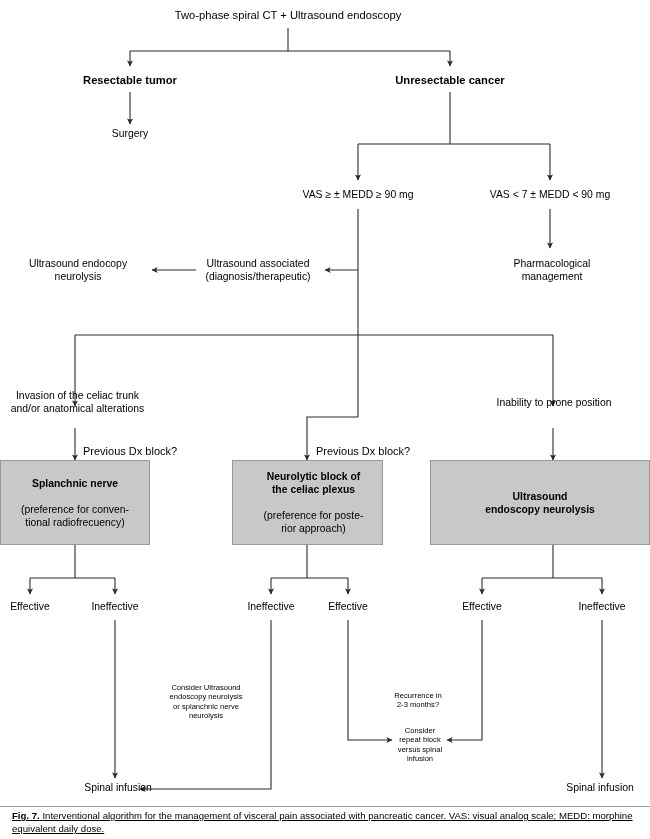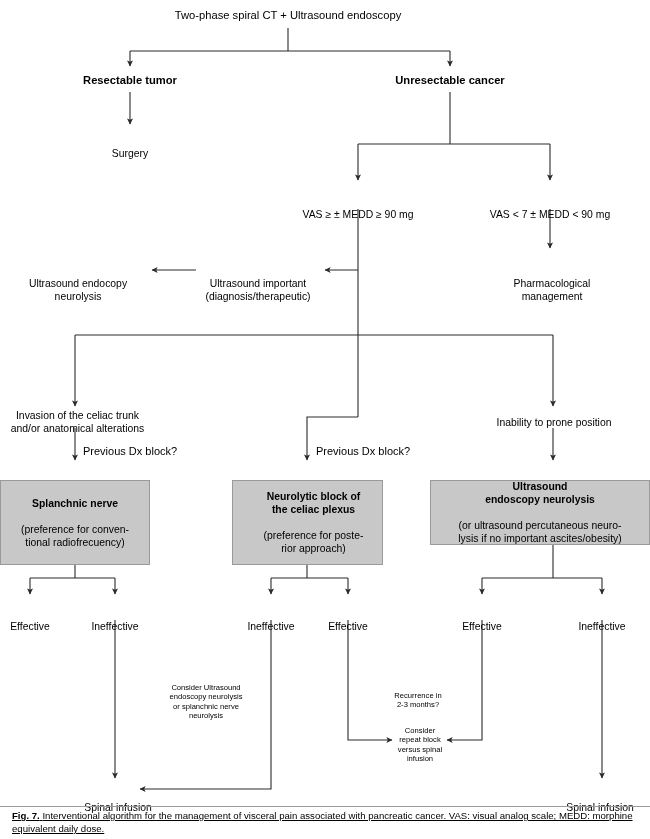--- a/index.html
+++ b/index.html
@@ -27,21 +27,21 @@
     height: 839px;
     pointer-events: none;
   }
   .node {
     position: absolute;
     text-align: center;
     line-height: 1.22;
     white-space: pre-line;
   }
   .t11  { font-size: 11.2px; }
-  .t10  { font-size: 10.4px; margin-top: 20px; }
+  .t10  { font-size: 10.4px; }
   .t8   { font-size: 11px;  }
   .t75  { font-size: 7.6px;  }
   .bold { font-weight: bold; }
 
   .gbox {
     position: absolute;
     background: #c8c8c8;
     border: 1px solid #9a9a9a;
     box-sizing: border-box;
     display: flex;
@@ -149,21 +149,21 @@
   <div class="node t11 bold" style="left:50px; top:74px; width:160px;">Resectable tumor</div>
 
   <div class="node t11 bold" style="left:360px; top:74px; width:180px;">Unresectable cancer</div>
 
   <div class="node t10" style="left:80px; top:128px; width:100px;">Surgery</div>
 
   <div class="node t10" style="left:268px; top:189px; width:180px;">VAS ≥ ± MEDD ≥ 90 mg</div>
 
   <div class="node t10" style="left:460px; top:189px; width:180px;">VAS &lt; 7 ± MEDD &lt; 90 mg</div>
 
-  <div class="node t10" style="left:186px; top:258px; width:144px;">Ultrasound important
+  <div class="node t10" style="left:186px; top:258px; width:144px;">Ultrasound associated
 (diagnosis/therapeutic)</div>
 
   <div class="node t10" style="left:5px; top:258px; width:146px;">Ultrasound endocopy
 neurolysis</div>
 
   <div class="node t10" style="left:478px; top:258px; width:148px;text-align:center;">Pharmacological
 management</div>
 
   <div class="node t10" style="left:-5px; top:390px; width:165px;">Invasion of the celiac trunk
 and/or anatomical alterations</div>
@@ -184,26 +184,24 @@
 
   <div class="gbox t10" style="left:232px; top:460px; width:151px; height:85px;padding-left:15px;">
     <div>
       <div class="hd" style="white-space:pre-line;">Neurolytic block of
 the celiac plexus</div>
       <div style="white-space:pre-line;">(preference for poste-
 rior approach)</div>
     </div>
   </div>
 
-  <div class="gbox t10" style="left:430px; top:460px; width:220px; height:65px;">
+  <div class="gbox t10" style="left:430px; top:460px; width:220px; height:85px;">
     <div>
       <div class="hd" style="white-space:pre-line;">Ultrasound
 endoscopy neurolysis</div>
-      <div style="white-space:pre-line;">(or ultrasound percutaneous neuro-
-lysis if no important ascites/obesity)</div>
     </div>
   </div>
 
   <div class="node t10" style="left:-5px; top:601px; width:70px;">Effective</div>
   <div class="node t10" style="left:75px; top:601px; width:80px;">Ineffective</div>
 
   <div class="node t10" style="left:231px; top:601px; width:80px;">Ineffective</div>
   <div class="node t10" style="left:313px; top:601px; width:70px;">Effective</div>
 
   <div class="node t10" style="left:447px; top:601px; width:70px;">Effective</div>

